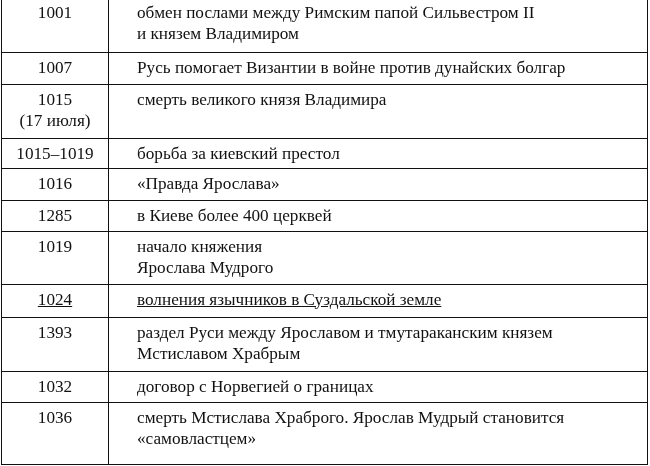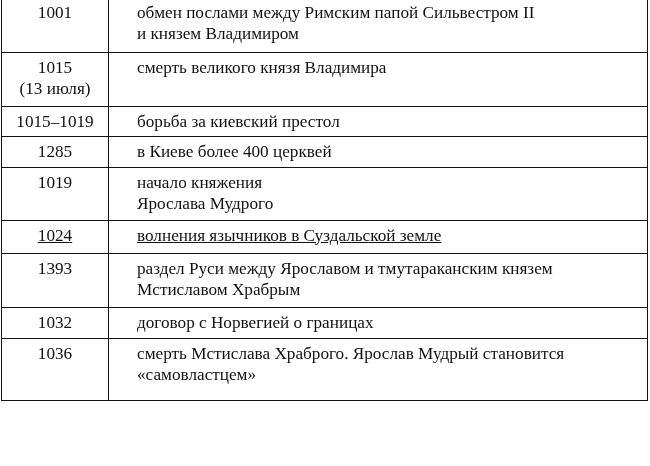--- a/index.html
+++ b/index.html
@@ -57,35 +57,51 @@
   <tbody id="chron-body">
     <tr style="height: 54px;">
       <td class="col-year">
           <div class="cell-inner">1001</div>
         </td>
       <td class="col-event">
           <div class="cell-inner">обмен послами между Римским папой Сильвестром II
 и князем Владимиром</div>
         </td>
     </tr>
+    <tr style="height: 32px;">
+      <td class="col-year">
+          <div class="cell-inner">1007</div>
+        </td>
+      <td class="col-event">
+          <div class="cell-inner">Русь помогает Византии в войне против дунайских болгар</div>
+        </td>
+    </tr>
     <tr style="height: 54px;">
       <td class="col-year">
           <div class="cell-inner">1015
-(13 июля)</div>
+(17 июля)</div>
         </td>
       <td class="col-event">
           <div class="cell-inner">смерть великого князя Владимира</div>
         </td>
     </tr>
     <tr style="height: 30px;">
       <td class="col-year">
           <div class="cell-inner">1015–1019</div>
         </td>
       <td class="col-event">
           <div class="cell-inner">борьба за киевский престол</div>
+        </td>
+    </tr>
+    <tr style="height: 32px;">
+      <td class="col-year">
+          <div class="cell-inner">1016</div>
+        </td>
+      <td class="col-event">
+          <div class="cell-inner">«Правда Ярослава»</div>
         </td>
     </tr>
     <tr style="height: 31px;">
       <td class="col-year">
           <div class="cell-inner">1285</div>
         </td>
       <td class="col-event">
           <div class="cell-inner">в Киеве более 400 церквей</div>
         </td>
     </tr>

